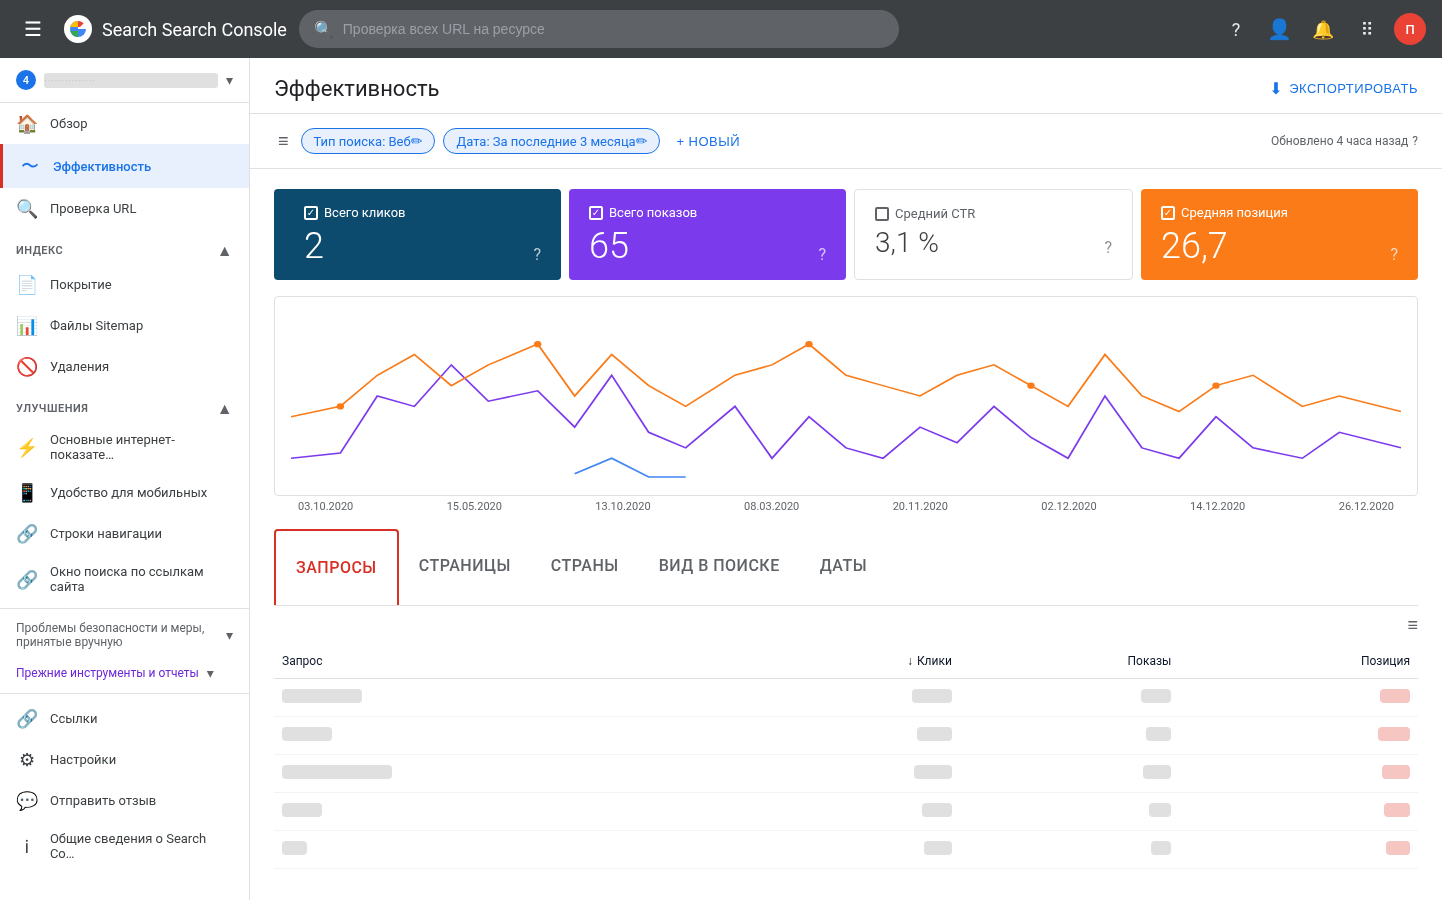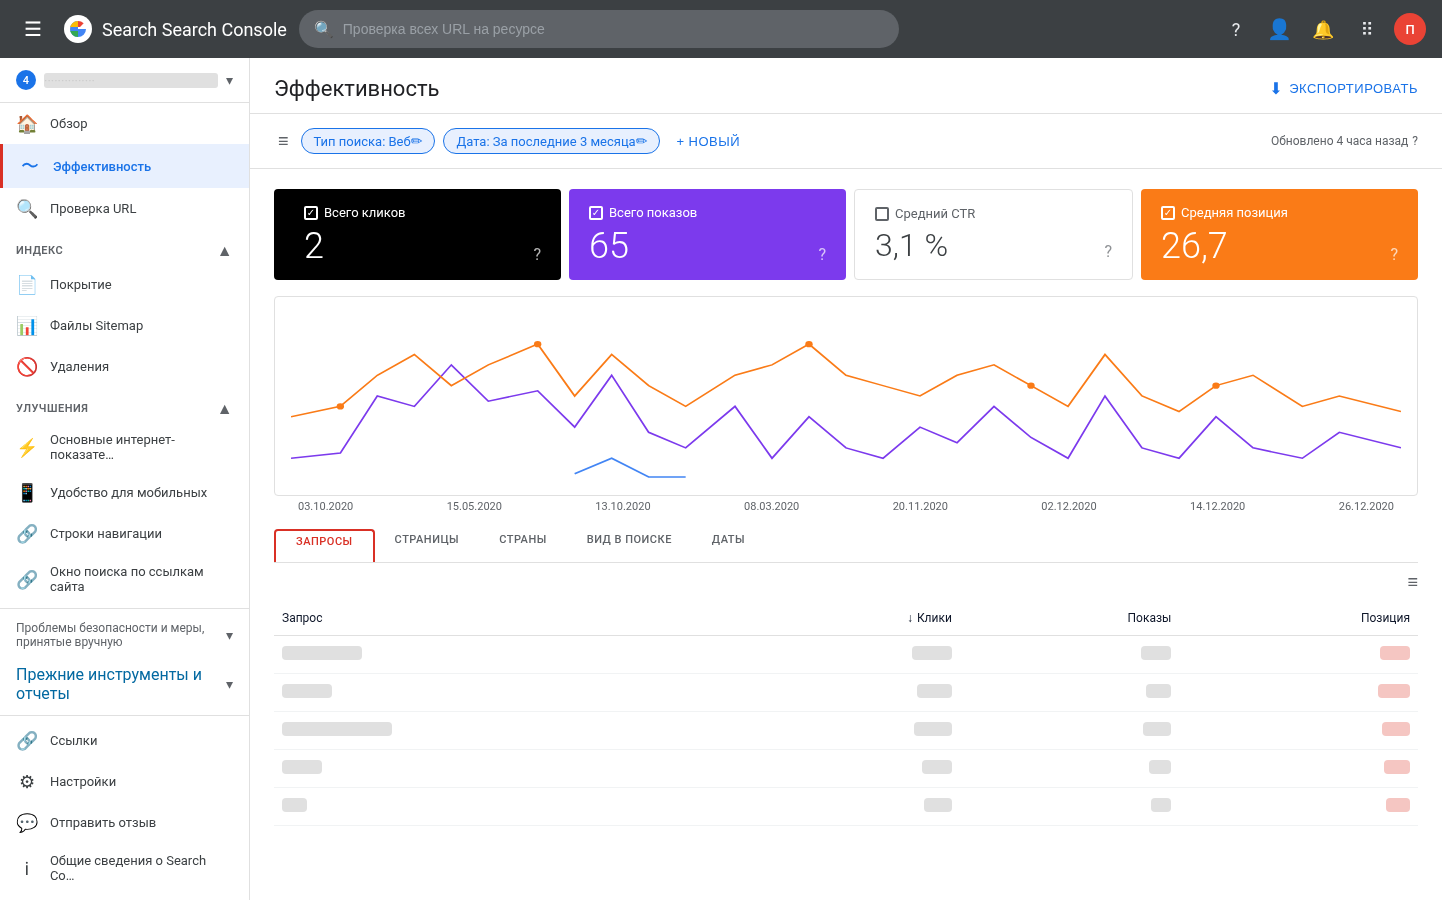--- a/index.html
+++ b/index.html
@@ -205,21 +205,21 @@
       padding: 20px 24px 0;
     }
     .metric-card {
       flex: 1;
       padding: 16px 20px;
       border-radius: 4px;
       margin-right: 8px;
       min-width: 140px;
     }
     .metric-card:last-child { margin-right: 0; }
-    .metric-card.blue { background: #000000; color: #fff; padding-left: 30px; }
+    .metric-card.blue { background: #0c4a6e; color: #fff; padding-left: 30px; }
     .metric-card.purple { background: #7c3aed; color: #fff; }
     .metric-card.white { background: #fff; border: 1px solid #e0e0e0; color: #202124; }
     .metric-card.orange { background: #fa7b17; color: #fff; }
     .metric-label { display: flex; align-items: center; gap: 6px; font-size: 13px; margin-bottom: 8px; }
     .metric-label .checkbox { width: 14px; height: 14px; border: 2px solid currentColor; border-radius: 2px; display: flex; align-items: center; justify-content: center; font-size: 10px; }
     .metric-label .checkbox.checked::after { content: '✓'; }
     .metric-value { font-size: 36px; font-weight: 300; line-height: 1; }
     .metric-card.white .metric-value { font-size: 32px; color: #3c4043; }
     .metric-info { display: flex; align-items: flex-end; justify-content: space-between; }
     .metric-help { font-size: 16px; opacity: 0.7; margin-top: 8px; cursor: pointer; }
@@ -247,22 +247,22 @@
     }
 
     
     .tabs-section { padding: 16px 24px 0; }
     .tabs-bar {
       display: flex;
       border-bottom: 1px solid #e0e0e0;
       gap: 0;
     }
     .tab-item {
-      padding: 4px 20px;
-      font-size: 11px;
+      padding: 27px 20px;
+      font-size: 16px;
       font-weight: 500;
       color: #5f6368;
       cursor: pointer;
       border-bottom: 3px solid transparent;
       letter-spacing: 0.5px;
       text-transform: uppercase;
     }
 
     
     .table-section { padding: 0 24px 16px; }
@@ -397,21 +397,21 @@
       <span class="icon">🔗</span>
       <span>Окно поиска по ссылкам сайта</span>
     </div>
 
     <div class="sidebar-divider"></div>
     <div class="sidebar-collapsible-label">
       <span style="font-size:12px; color:#5f6368;">Проблемы безопасности и меры, принятые вручную</span>
       <span class="chevron">▾</span>
     </div>
     <div class="sidebar-collapsible-label">
-      <span style="font-size:16px; color:#0369a1;">Прежние инструменты и отчеты</span>
+      <span style="font-size:12px; color:#6d28d9;">Прежние инструменты и отчеты</span>
       <span class="chevron">▾</span>
     </div>
     <div class="sidebar-divider"></div>
 
     <div class="sidebar-nav-item">
       <span class="icon">🔗</span>
       <span>Ссылки</span>
     </div>
     <div class="sidebar-nav-item">
       <span class="icon">⚙</span>
@@ -480,21 +480,21 @@
           <span class="metric-help">?</span>
         </div>
       </div>
 
       <div class="metric-card white">
         <div class="metric-label" style="color:#5f6368;">
           <div class="checkbox" style="border-color:#5f6368;"></div>
           <span>Средний CTR</span>
         </div>
         <div class="metric-info">
-          <div class="metric-value" style="font-size:32px; color:#3c4043;">3,1 %</div>
+          <div class="metric-value" style="font-size:28px; color:#3c4043;">3,1 %</div>
           <span class="metric-help" style="color:#5f6368;">?</span>
         </div>
       </div>
 
       <div class="metric-card orange">
         <div class="metric-label">
           <div class="checkbox checked"></div>
           <span>Средняя позиция</span>
         </div>
         <div class="metric-info">

